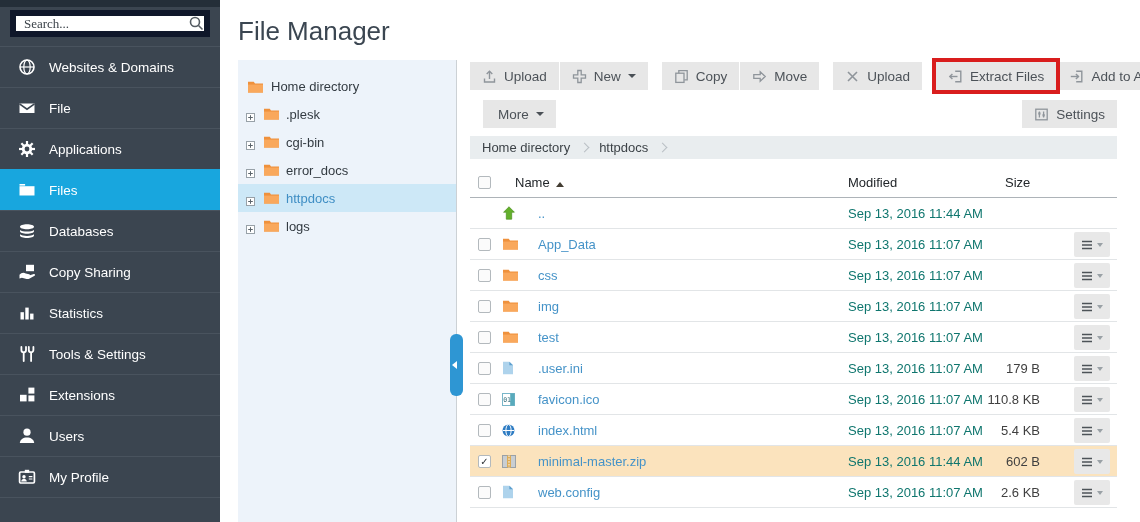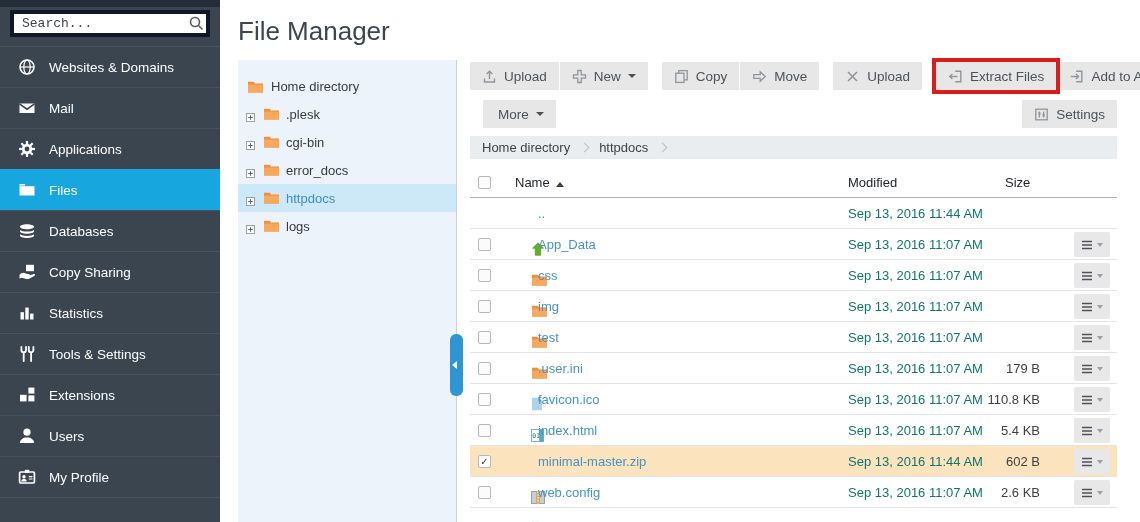--- a/index.html
+++ b/index.html
@@ -8,22 +8,22 @@
     font-family: "Liberation Sans", "DejaVu Sans", sans-serif;
     background:#fff; overflow:hidden; position:relative;
     font-size:13px; color:#333;
   }
 
   
   .sidebar { position:absolute; left:0; top:0; width:220px; height:522px; background:#3b4550; }
   .sidebar-topstrip { height:7px; background:#242e38; }
   .search-wrap { position:relative; padding:3px 10px 9px 10px; }
   .search-input {
-    width:100%; height:27px; border:4px solid #0f172a; background:#fff;
-    font-family:Liberation Mono, monospace; font-size:13px; color:#333; padding:0 28px 0 8px; outline:none;
+    width:100%; height:27px; border:6px solid #0f172a; background:#fff;
+    font-family:Liberation Serif, serif; font-size:13px; color:#333; padding:0 28px 0 8px; outline:none;
   }
   .search-input::placeholder { color:#3c434a; opacity:1; }
   .search-icon { position:absolute; right:16px; top:9px; width:15px; height:15px; cursor:pointer; }
   .menu-item {
     height:41px; display:flex; align-items:center; padding-left:17px;
     border-top:1px solid #49535e; cursor:pointer; color:#fff; font-size:13.5px;
   }
   .menu-item .mi-icon { width:20px; height:18px; margin-right:12px; flex:0 0 20px; display:flex; align-items:center; justify-content:center; }
   .menu-item.active { background:#18a6de; border-top-color:#18a6de; }
   .menu-item.active + .menu-item { border-top-color:#49535e; }
@@ -96,21 +96,21 @@
     border-left:4px solid transparent; border-right:4px solid transparent; border-bottom:5px solid #433d33; }
   .trow { position:relative; height:31px; border-bottom:1px solid #e2e5e7; }
   .trow.selected { background:#fbe3bd; }
   .checkbox {
     position:absolute; left:8px; top:9px; width:13px; height:13px;
     background:#fbfbfb; border:1px solid #b3b9bd; border-radius:2px; cursor:pointer;
     font-size:10px; line-height:11px; text-align:center; color:#2f3337;
   }
   .thead .checkbox { top:8px; }
   .trow.selected .checkbox { background:#fff; }
-  .f-icon { position:absolute; left:61px; top:50%; transform:translateY(-50%); width:17px; height:14px; display:flex; align-items:center;margin-top:36px; }
+  .f-icon { position:absolute; left:32px; top:50%; transform:translateY(-50%); width:17px; height:14px; display:flex; align-items:center; }
   .f-name { position:absolute; left:68px; top:8px; color:#4593c8; cursor:pointer; text-decoration:none; }
   .f-modified { position:absolute; left:378px; top:8px; color:#0f766e; }
   .f-size { position:absolute; left:460px; top:8px; width:110px; text-align:right; color:#404040; }
   .row-menu {
     position:absolute; right:7px; top:3px; width:36px; height:25px;
     background:#e8e8e8; border-radius:2px; border:none; cursor:pointer;
     display:flex; align-items:center; justify-content:center; gap:4px;
   }
   .row-menu .m-caret { width:0; height:0; border-left:3.5px solid transparent;
     border-right:3.5px solid transparent; border-top:4px solid #9aa1a6; }
@@ -142,21 +142,21 @@
         </span>
                  <span>Websites &amp; Domains</span>
       </div>
       <div class="menu-item">
         <span class="mi-icon">
           <svg width="18" height="18" viewBox="0 0 18 18" xmlns="http://www.w3.org/2000/svg">
             <path d="M1.5 4.5h15v9.5h-15z" fill="#fff"></path>
             <path d="M1.5 4.8l7.5 5.4 7.5-5.4" fill="none" stroke="#3b4550" stroke-width="1.6"></path>
           </svg>
         </span>
-                 <span>Mail</span>
+                 <span>File</span>
       </div>
       <div class="menu-item">
         <span class="mi-icon">
           <svg width="18" height="18" viewBox="0 0 18 18" xmlns="http://www.w3.org/2000/svg">
             <g fill="#fff">
               <rect x="7.9" y="1" width="2.2" height="16"></rect>
               <rect x="1" y="7.9" width="16" height="2.2"></rect>
               <rect x="7.9" y="1" width="2.2" height="16" transform="rotate(45 9 9)"></rect>
               <rect x="7.9" y="1" width="2.2" height="16" transform="rotate(-45 9 9)"></rect>
               <circle cx="9" cy="9" r="5.2"></circle>

